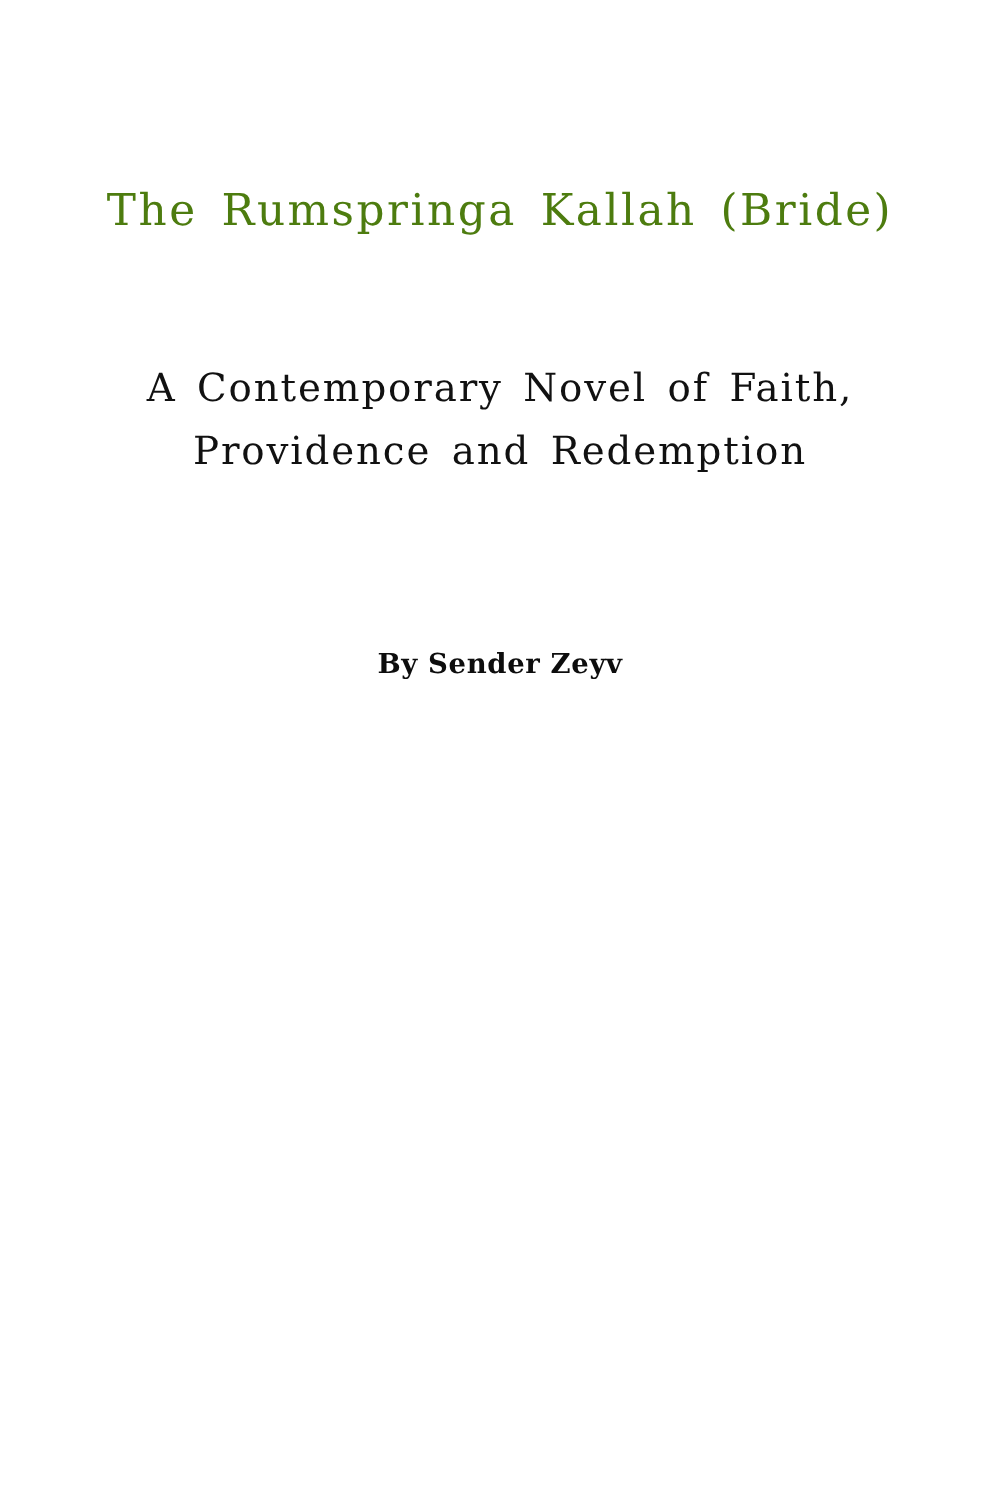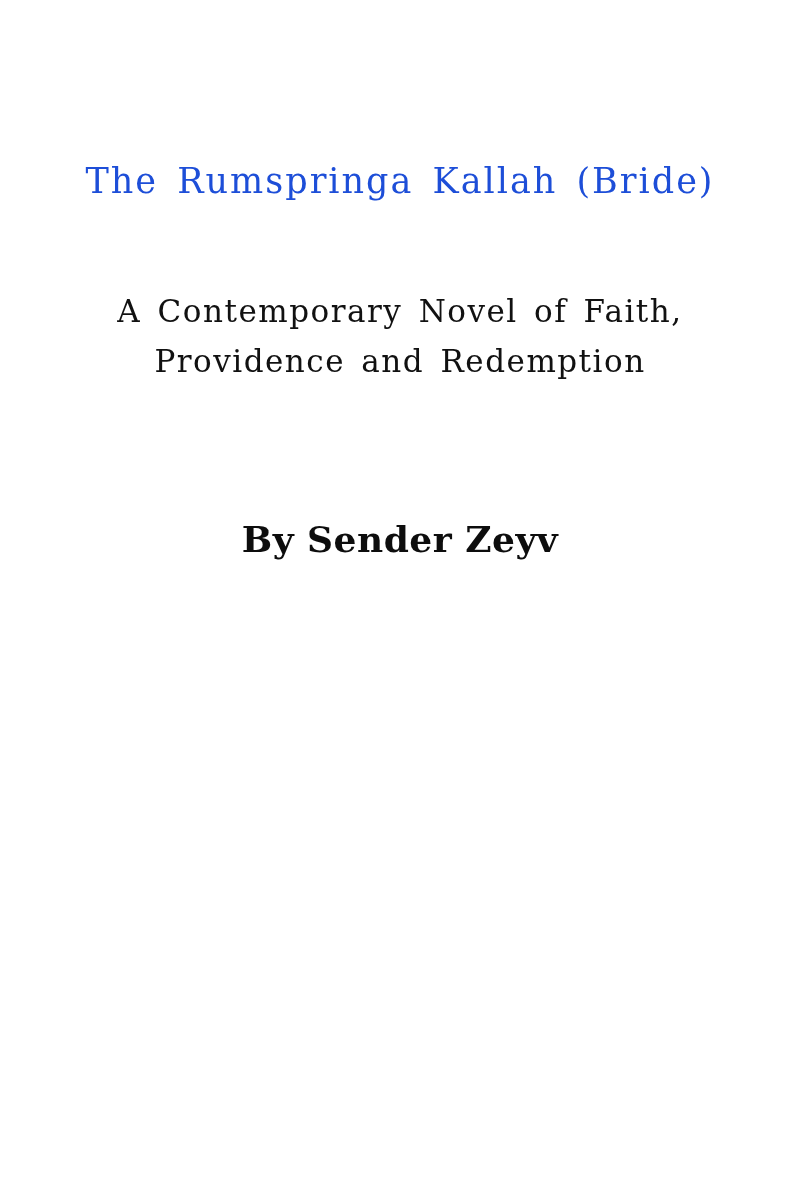--- a/index.html
+++ b/index.html
@@ -30,22 +30,22 @@
     top: 148px;
     text-align: center;
   }
 
   .book-title {
     font-family: "DejaVu Serif", serif;
     font-size: 35px;
     line-height: 1.25;
     letter-spacing: 2px;
     word-spacing: 6px;
-    color: #1d4ed8;
-    margin: 12px;
+    color: #4d7c0f;
+    margin: 0;
     padding: 0 60px;
     font-weight: 400;
   }
 
   .subtitle-block {
     position: absolute;
     left: 0;
     right: 0;
     top: 286px;
     text-align: center;
@@ -66,21 +66,21 @@
   .author-block {
     position: absolute;
     left: 0;
     right: 0;
     top: 518px;
     text-align: center;
   }
 
   .book-author {
     font-family: "DejaVu Serif", serif;
-    font-size: 36px;
+    font-size: 22px;
     font-weight: bold;
     letter-spacing: 0.5px;
     color: #0d0d0d;
     margin: 0;
   }
 
   .page-body {
     position: absolute;
     left: 0;
     right: 0;

